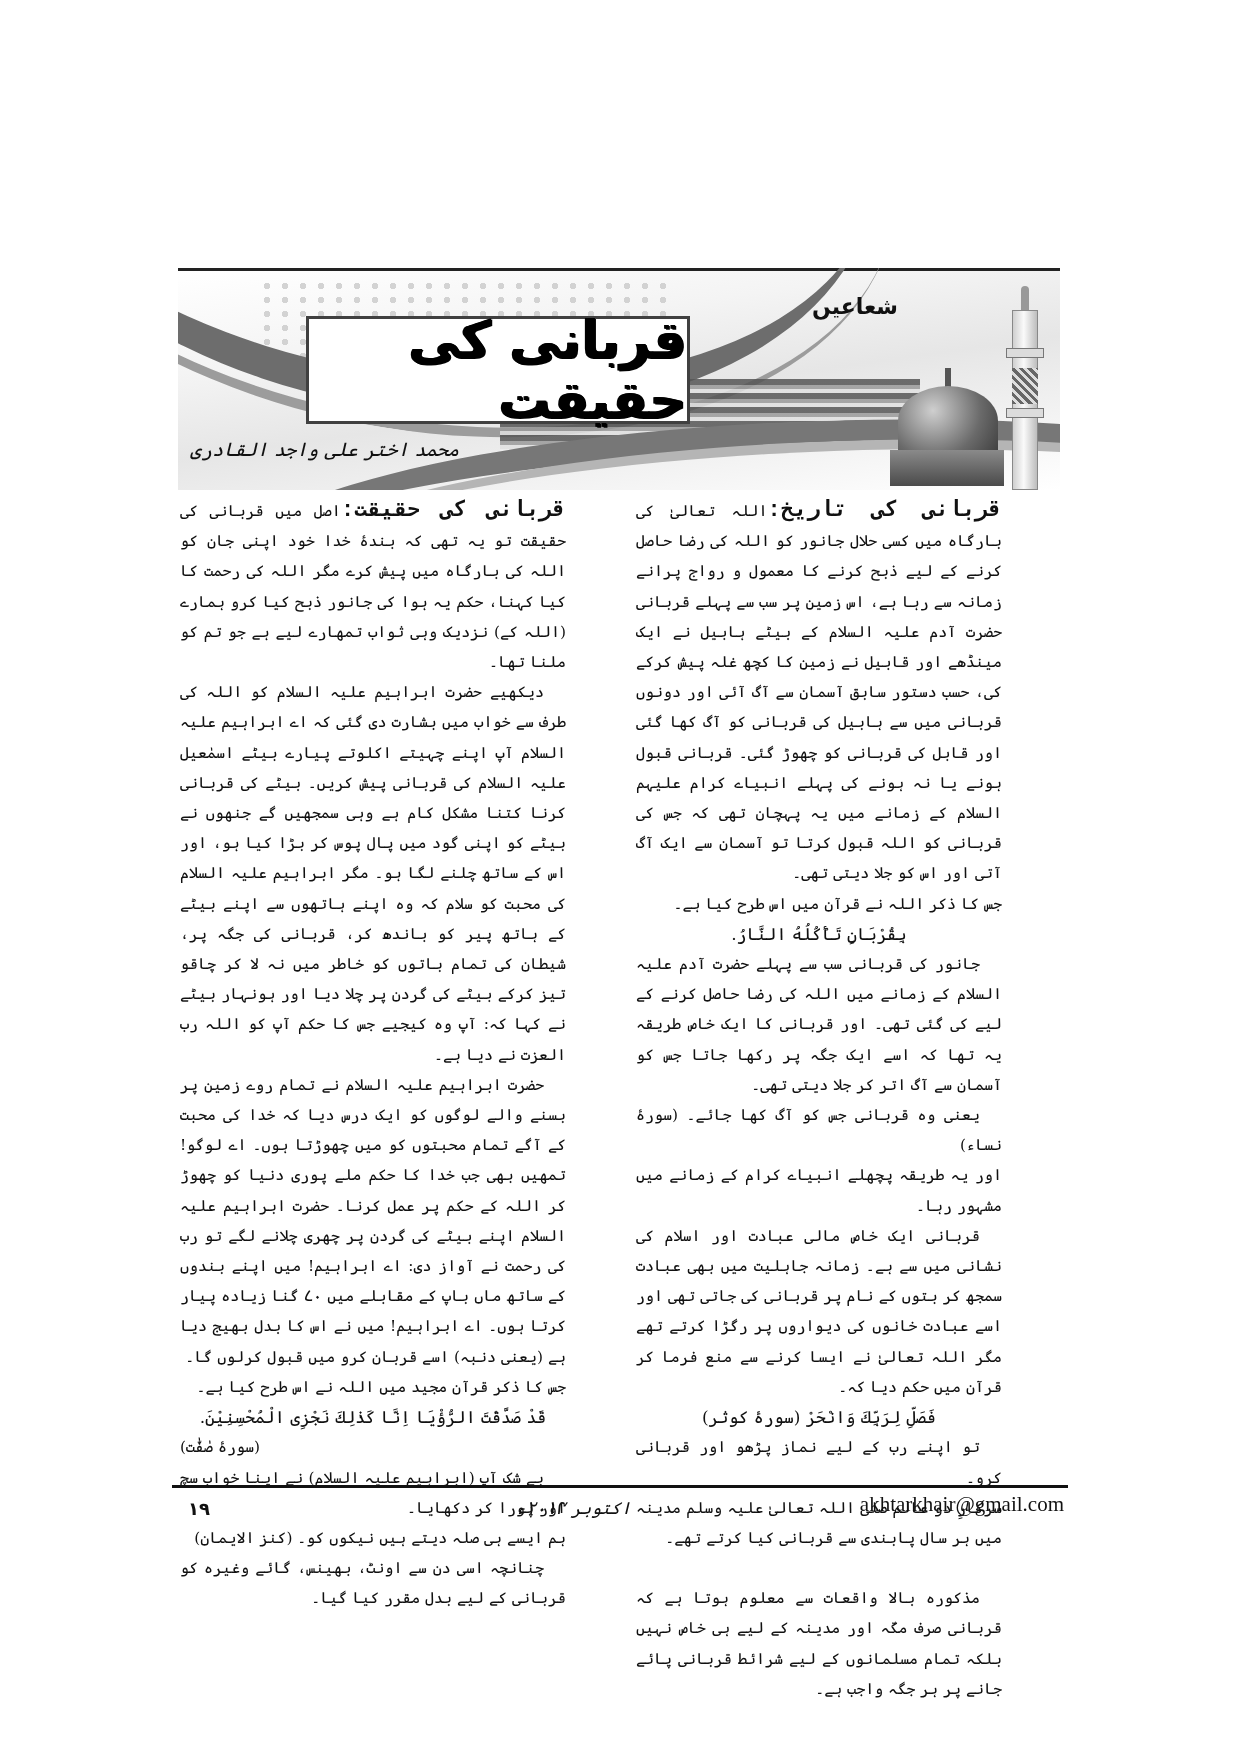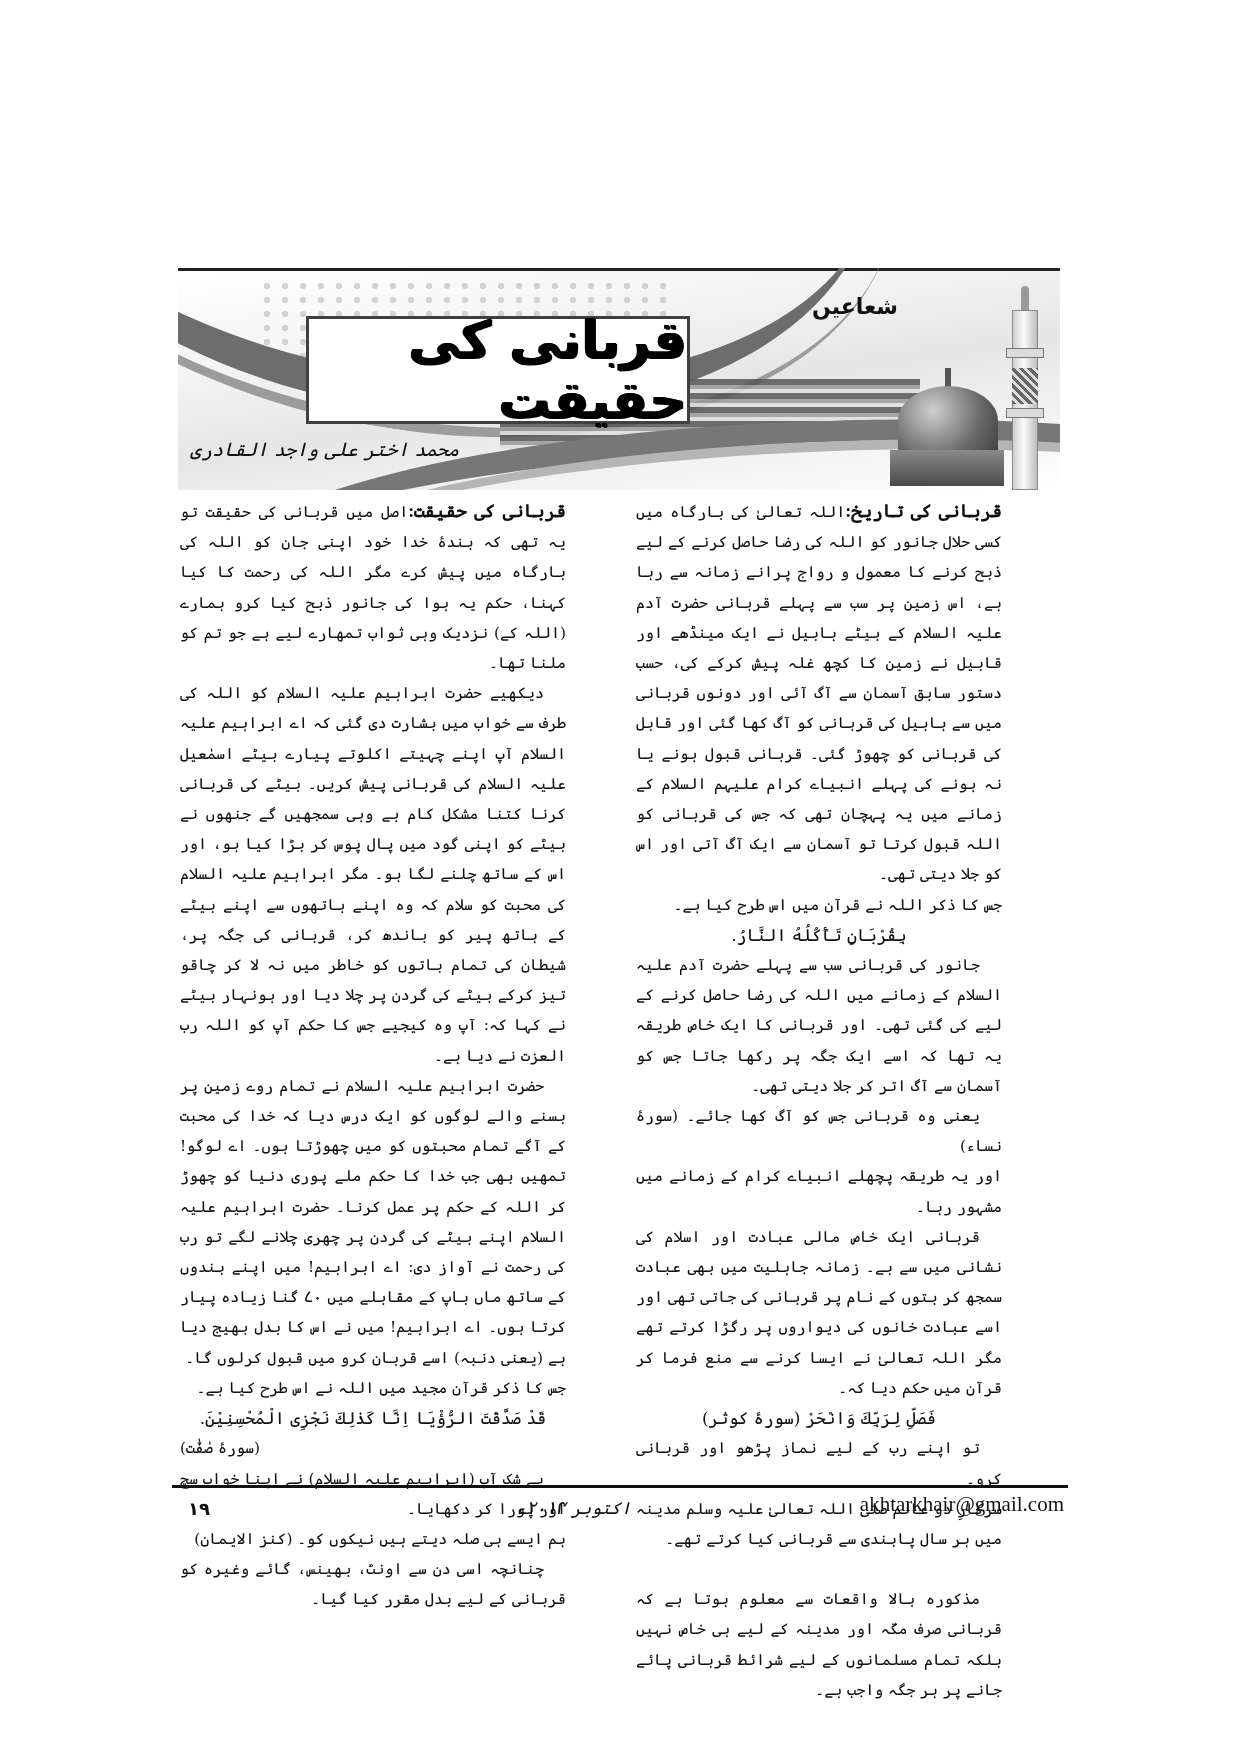--- a/index.html
+++ b/index.html
@@ -66,21 +66,21 @@
   .dome-base { position: absolute; right: 56px; top: 182px; width: 114px; height: 36px; background: linear-gradient(180deg,#8a8a8a,#4a4a4a); }
   .dome-finial { position: absolute; right: 109px; top: 100px; width: 6px; height: 20px; background: #555; }
 
   
   .col { position: absolute; top: 496px; direction: rtl; text-align: justify; text-align-last: right;
          font-family: "DejaVu Serif", serif; font-size: 15.4px; line-height: 30.2px; color: #111; }
   .col.right { left: 636px; width: 366px; }
   .col.left  { left: 180px; width: 386px; }
   .col p { margin: 0; }
   .col .indent { text-indent: 22px; }
-  .col .sub-head { font-family: Liberation Serif, serif; font-weight: bold; font-size: 18px; }
+  .col .sub-head { font-family: Liberation Mono, monospace; font-weight: bold; font-size: 22px; }
   .col .ayah { text-align: center; text-align-last: center; font-family: "DejaVu Serif", serif; font-size: 17px; }
   .col .ref { text-align-last: left; }
   .col .gap { height: 30px; }
 
   
   .footer-rule { position: absolute; left: 172px; top: 1485px; width: 896px; height: 3px; background: #111; }
   .footer-email { position: absolute; right: 176px; top: 1492px; font-family: "Liberation Serif", serif; font-size: 21px; color: #111; }
   .footer-date  { position: absolute; left: 516px; top: 1498px; font-family: "DejaVu Serif", serif; font-style: italic; font-size: 17px; direction: rtl; }
   .footer-page  { position: absolute; left: 188px; top: 1498px; font-family: "DejaVu Sans", sans-serif; font-weight: bold; font-size: 18px; direction: rtl; text-align: center; }
 </style>

